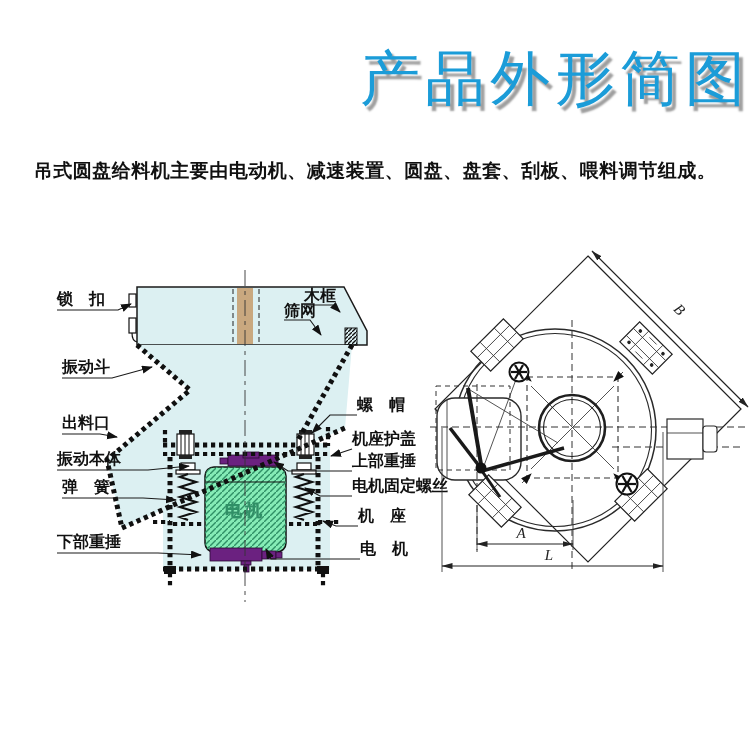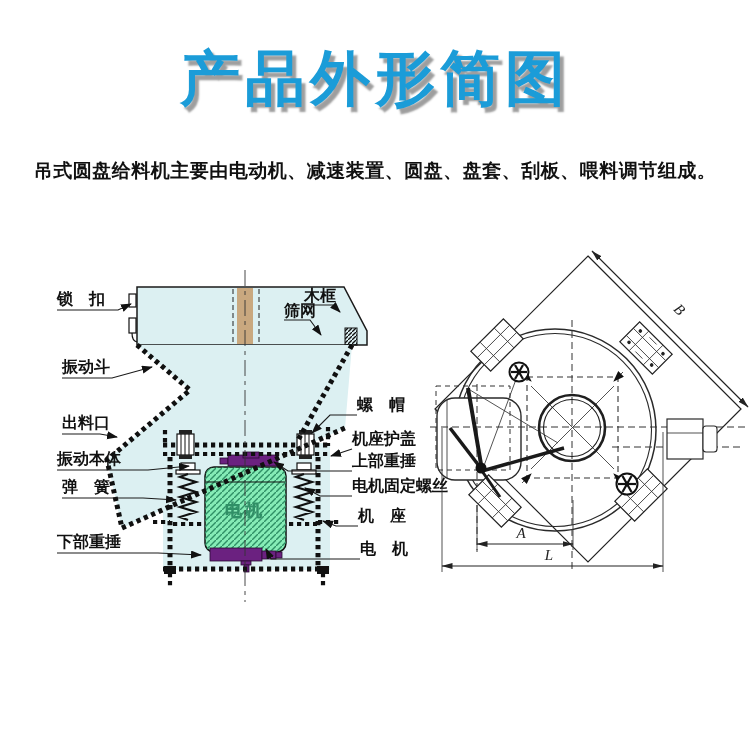--- a/index.html
+++ b/index.html
@@ -1,22 +1,22 @@
 <!DOCTYPE html>
 <html><head>
 <meta charset="utf-8">
 <style>
   html,body{margin:0;padding:0;}
   body{
     width:750px;height:750px;background:#ffffff;position:relative;overflow:hidden;
     font-family:"Liberation Sans","DejaVu Sans",sans-serif;
   }
   .page-title{
-    position:absolute;top:44px;left:0;width:750px;text-align:center;
-    font-size:60px;font-weight:700;letter-spacing:5px;line-height:1.15;
+    position:absolute;top:44px;left:0;width:750px;text-align:right;
+    font-size:60px;font-weight:400;letter-spacing:5px;line-height:1.15;
     text-shadow:4px 5px 2px #9e9e9e;
   }
   .intro-line{
     position:absolute;top:158px;left:0;width:750px;text-align:center;
     font-size:19px;font-weight:700;color:#111;letter-spacing:0.5px;
   }
   svg{position:absolute;top:0;left:0;}
   .lbl{font-size:16px;font-weight:700;fill:#111;}
   .dim{font-size:15px;font-style:italic;font-family:"Liberation Serif","DejaVu Serif",serif;fill:#222;}
   .ldr{stroke:#1a1a1a;stroke-width:1.1;fill:none;}

